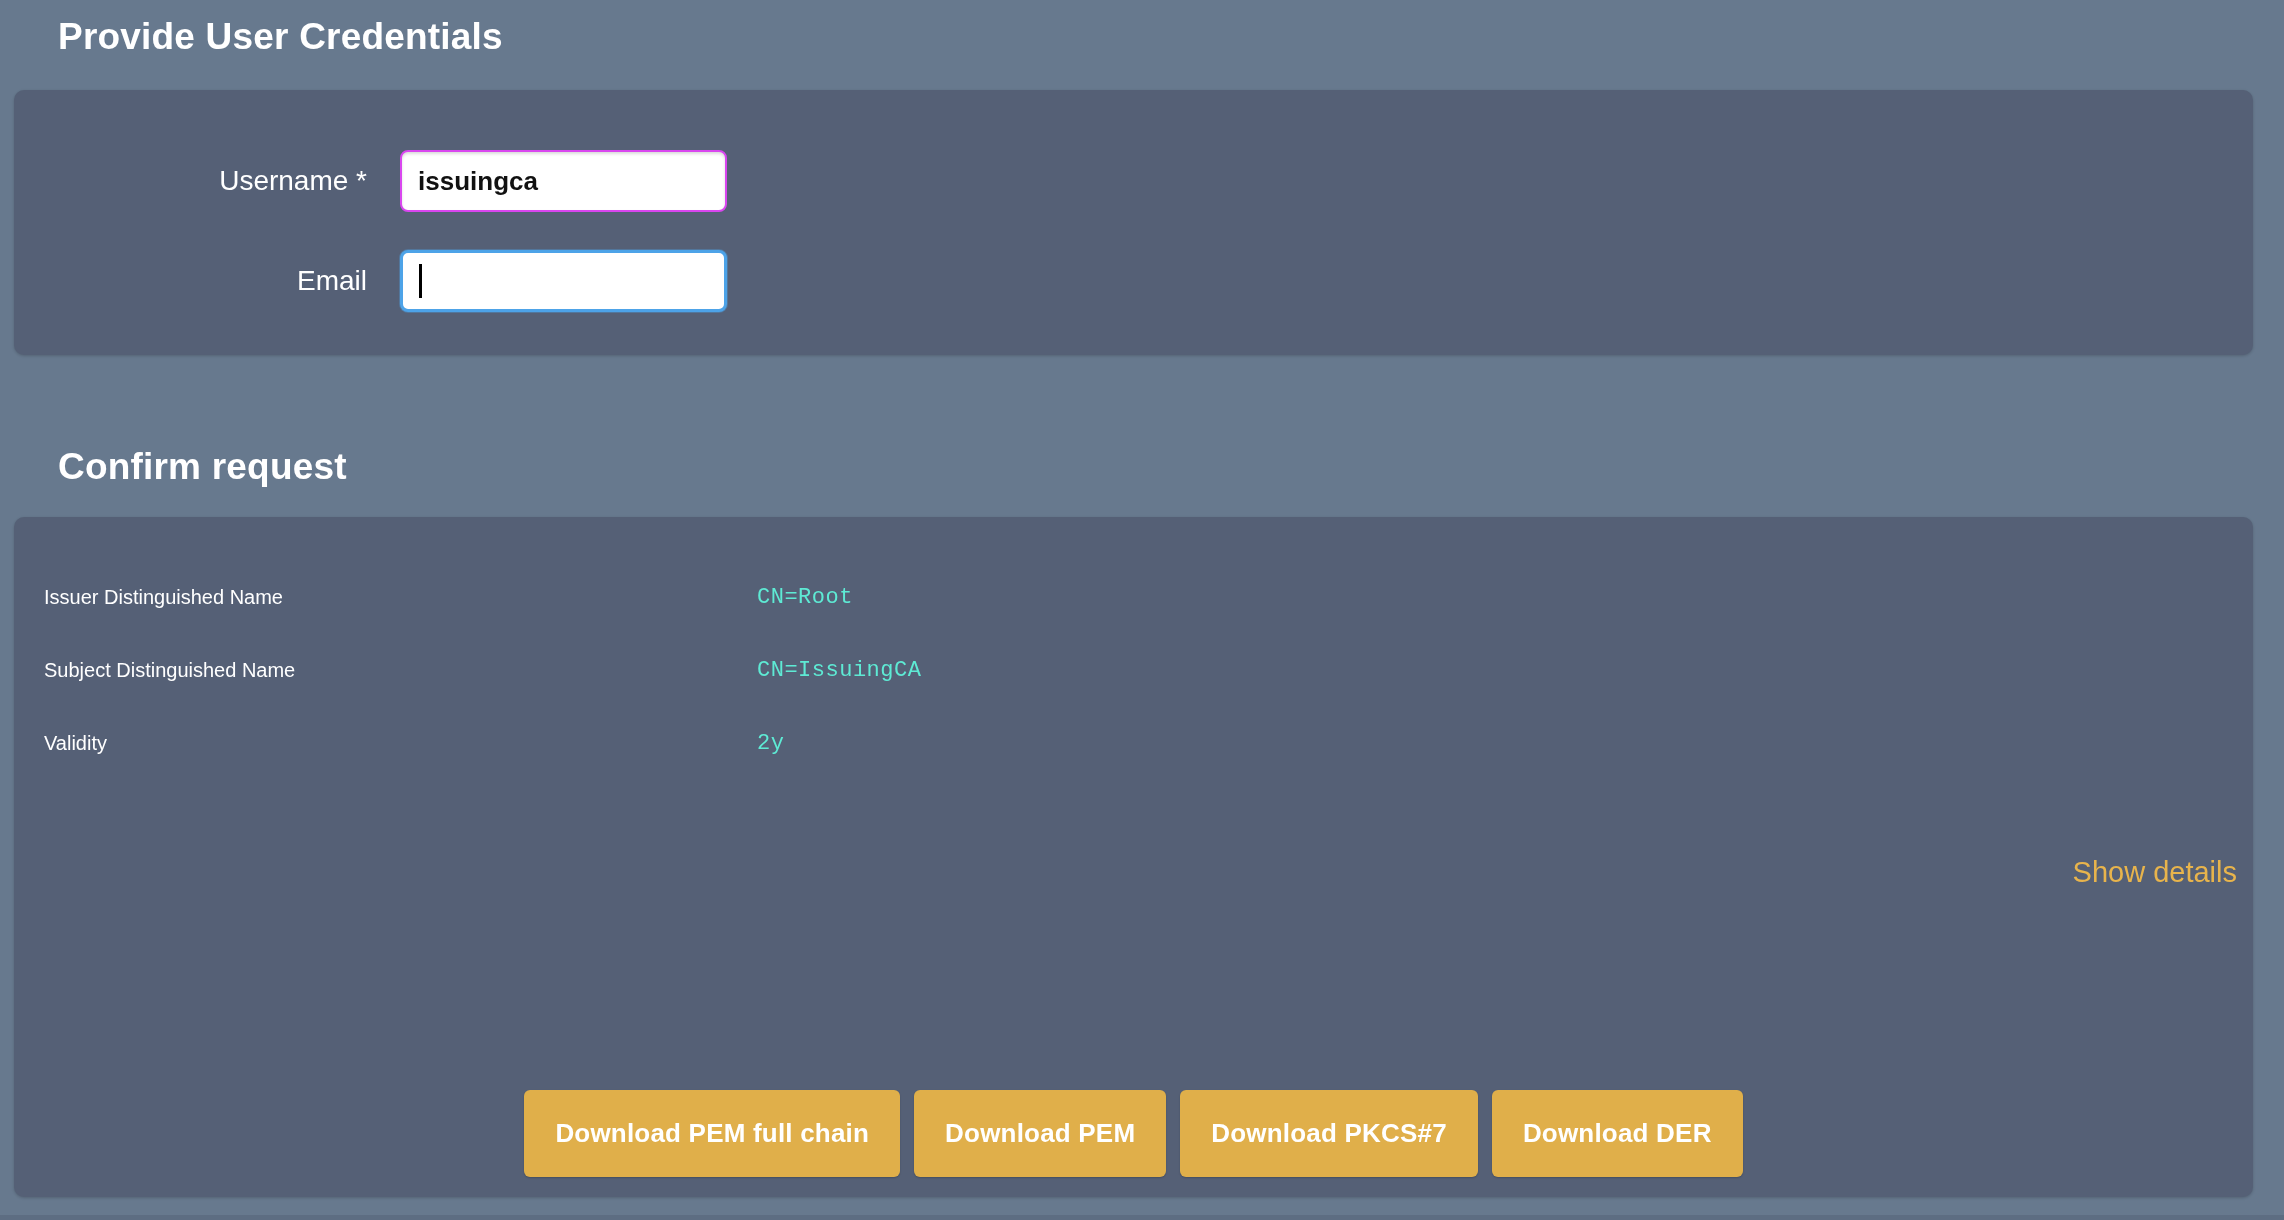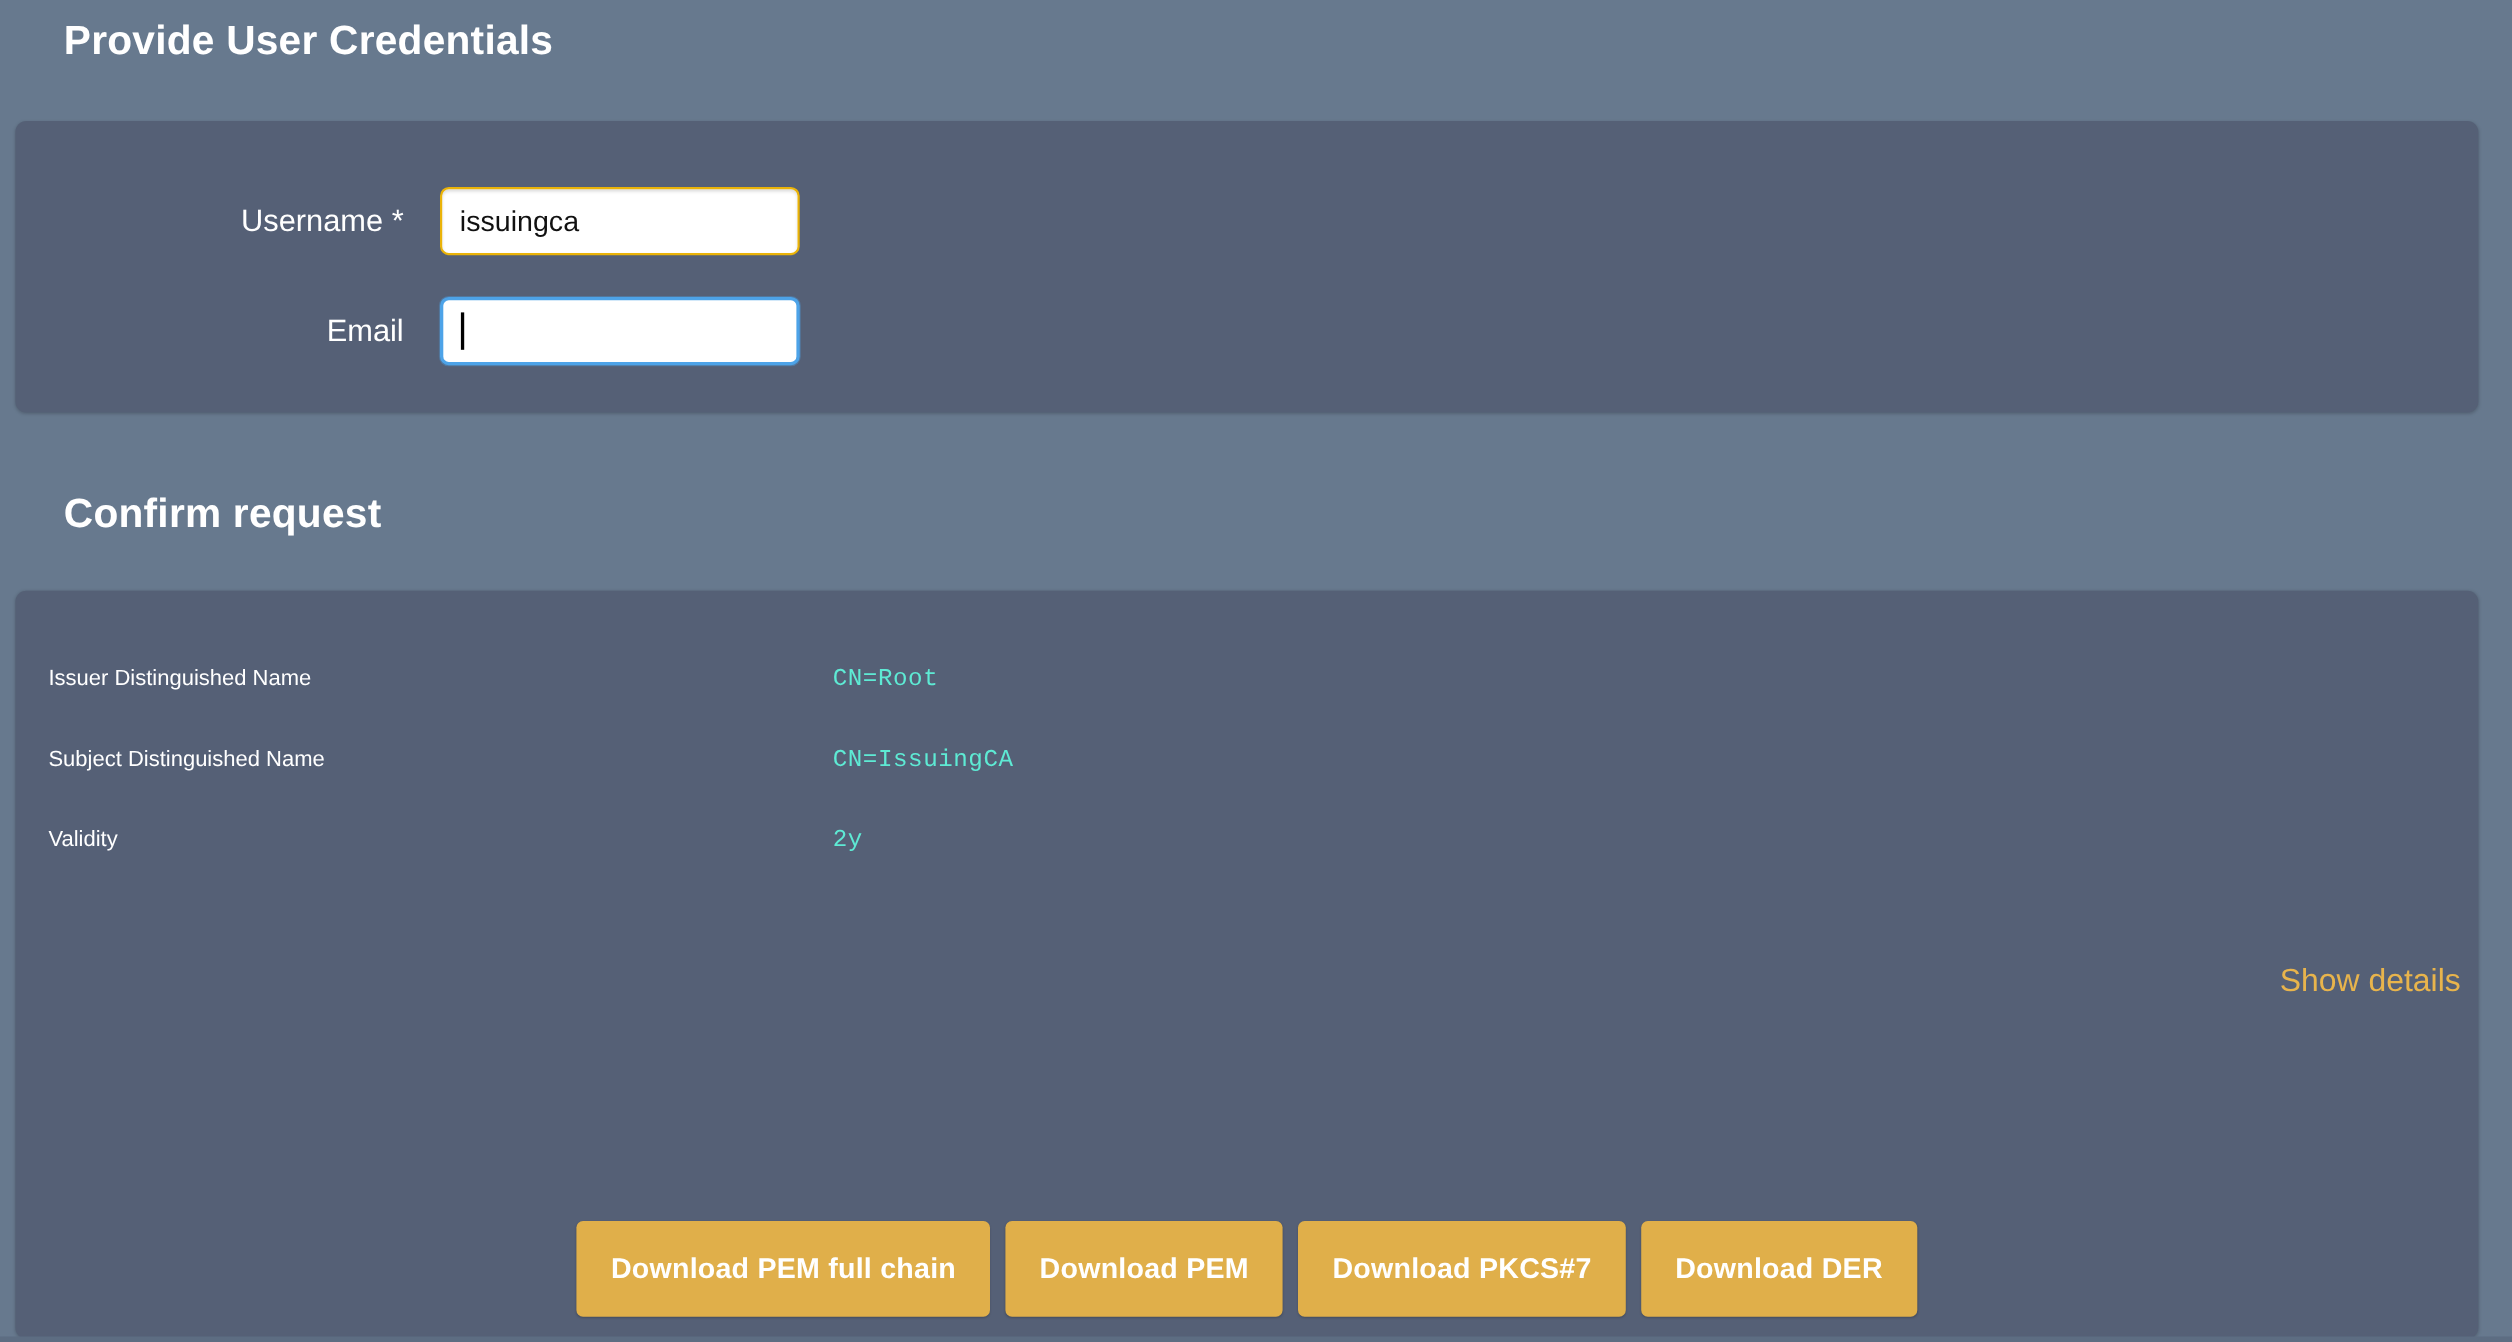--- a/index.html
+++ b/index.html
@@ -27,21 +27,20 @@
   #credentials-title { top: 16px; }
   #confirm-title     { top: 446px; }
 
   .panel {
     position: absolute;
     left: 14px;
     width: 2239px;
     background: #556076;
     border-radius: 10px;
     box-shadow: 0 1px 3px rgba(0,0,0,0.18);
-    margin-top: 20px;
   }
   #credentials-panel { top: 90px;  height: 265px; }
   #confirm-panel     { top: 517px; height: 680px; }
 
   
   .form-row {
     position: absolute;
     left: 0;
     display: flex;
     align-items: center;
@@ -70,22 +69,23 @@
     height: 62px;
     border-radius: 8px;
     background: #ffffff;
     font-family: "Liberation Sans", sans-serif;
     font-size: 26px;
     color: #111111;
     padding: 0 16px;
     outline: none;
   }
   .text-input.plain {
-    border: 2px solid #eab308;
+    border: 2px solid #d946ef;
     box-shadow: inset 0 2px 3px rgba(0,0,0,0.14);
+    font-weight: bold;
   }
   .text-input.focused {
     border: 3px solid #4DA3E8;
     box-shadow: 0 0 0 1px rgba(77,163,232,0.35);
   }
 
   .caret {
     position: absolute;
     left: 19px;
     top: 14px;

